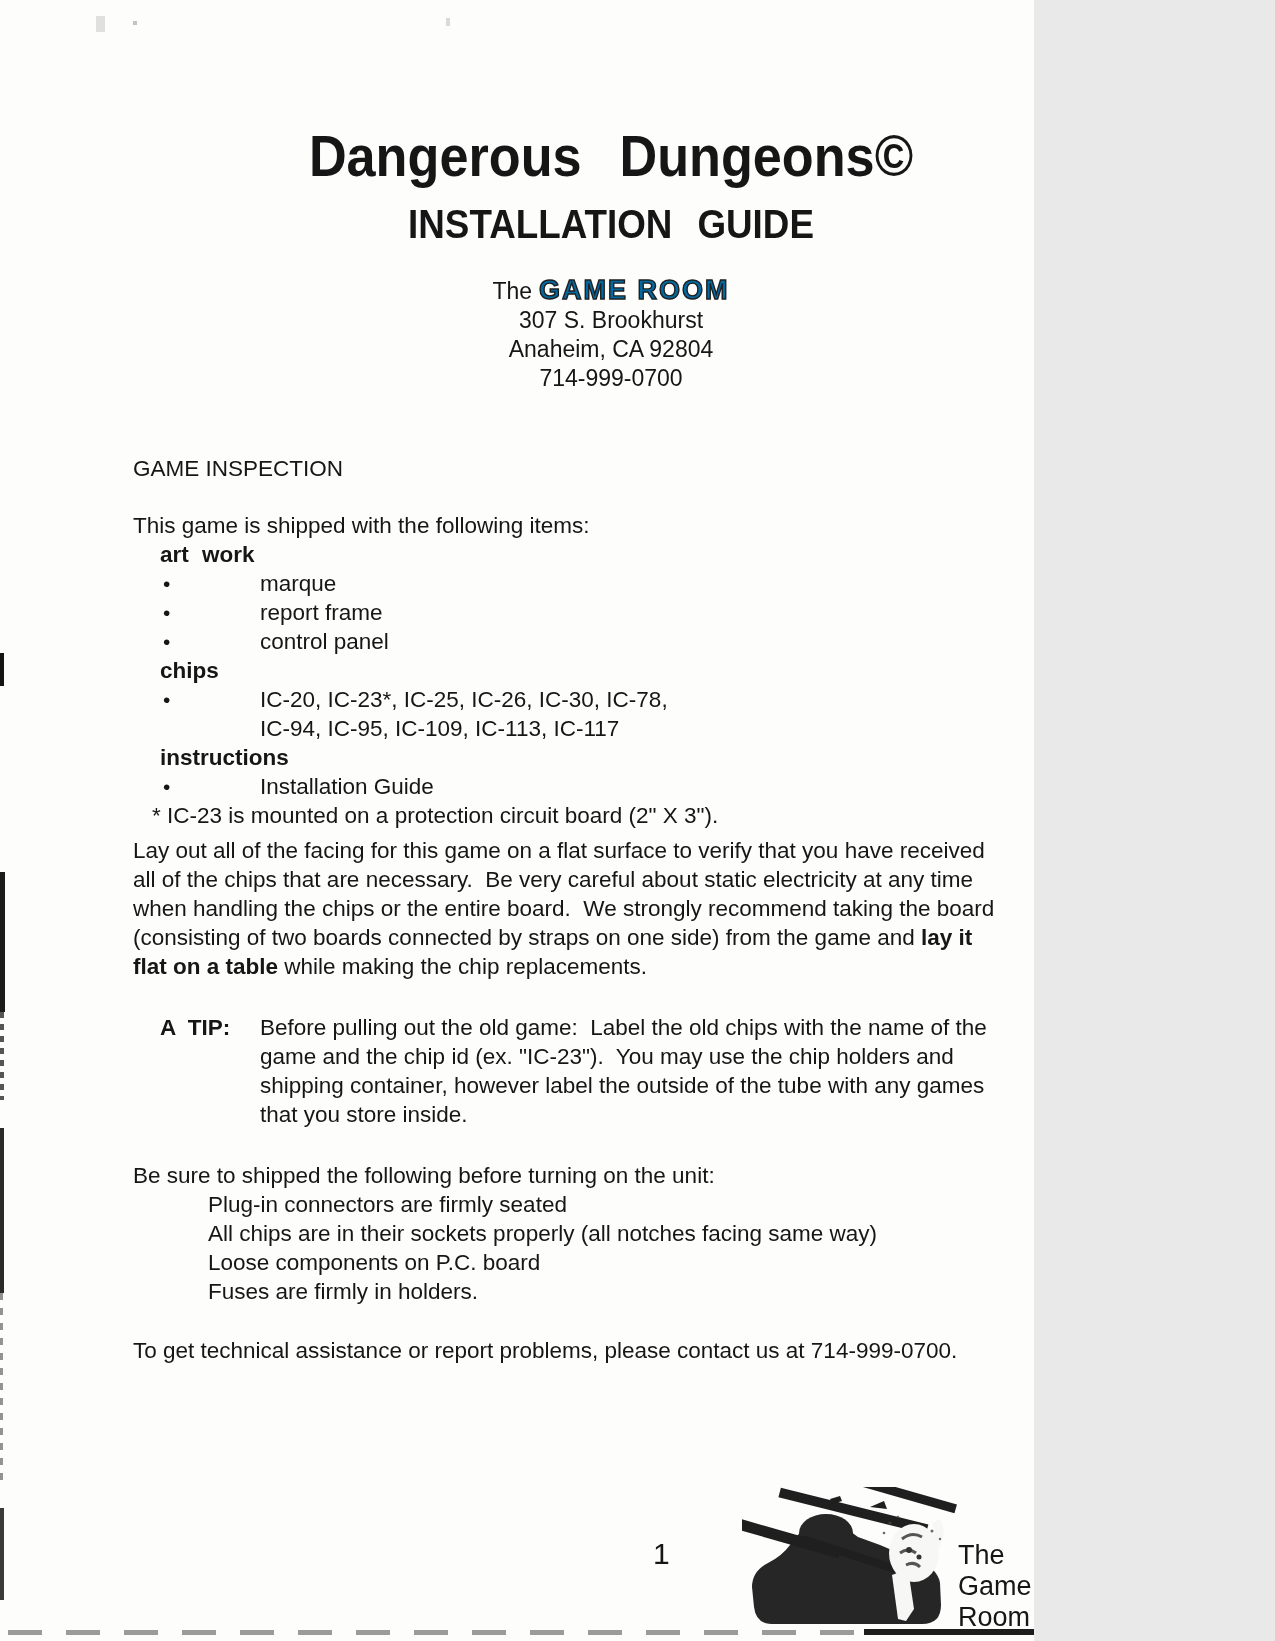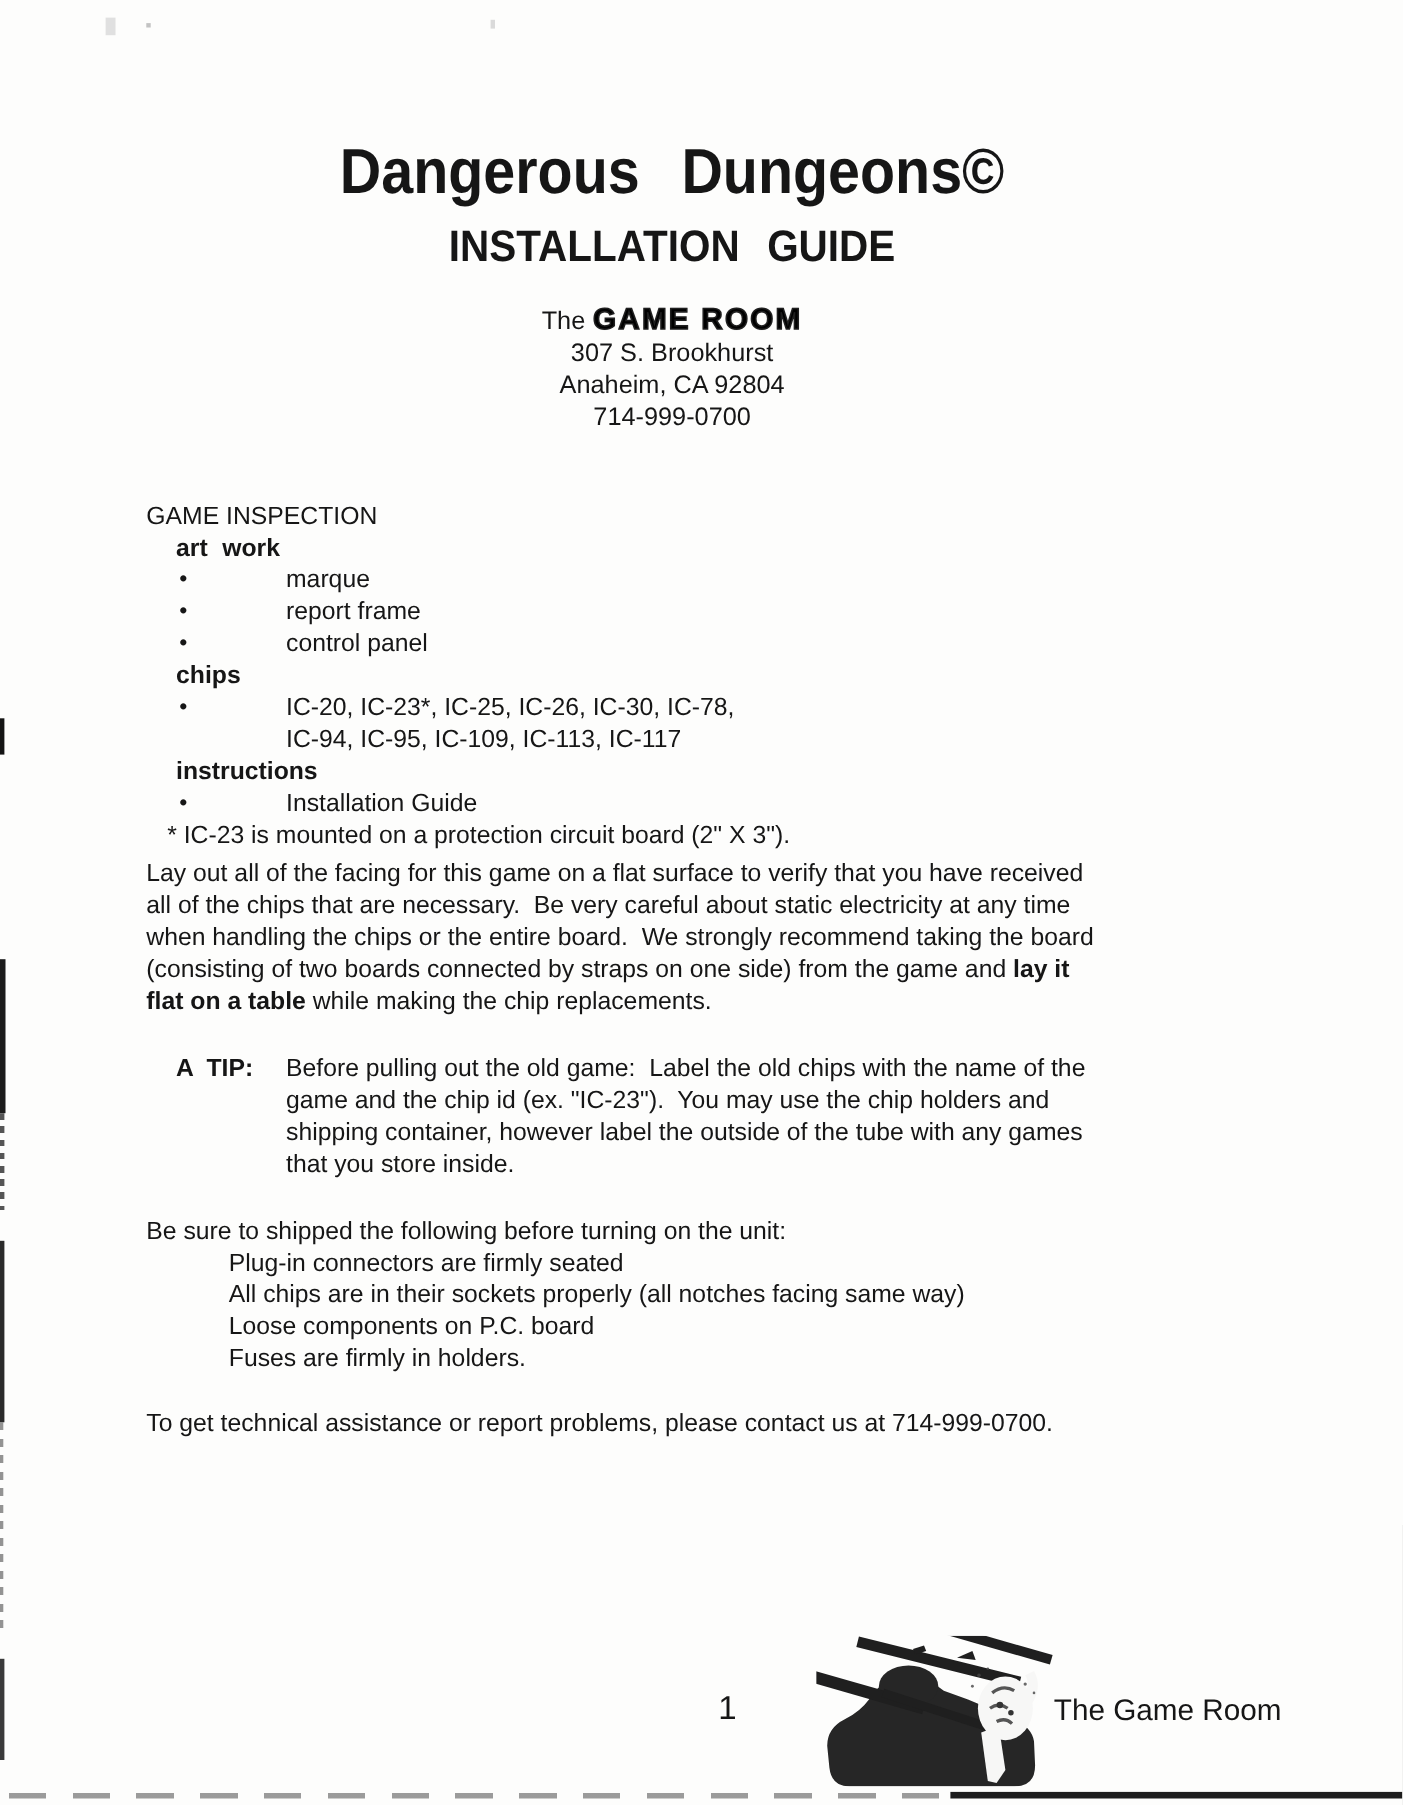--- a/index.html
+++ b/index.html
@@ -1,35 +1,35 @@
 <!DOCTYPE html>
 <html><head>
 <meta charset="utf-8">
 <style>
   html,body { margin:0; padding:0; background:#e9e9e9; }
   .page {
-    position:relative; width:1275px; height:1641px;
+    position:relative; width:1034px; height:1641px;
     background:#fdfdfc; overflow:hidden;
     font-family:"Liberation Sans", sans-serif; color:#161616;
   }
   
   .header { position:absolute; top:126px; left:36px; width:1150px; text-align:center; }
   .doc-title {
     display:block; font-size:58px; font-weight:bold; line-height:60px;
     word-spacing:26px; transform:scaleX(0.90); transform-origin:50% 50%;
   }
   .doc-subtitle {
     display:block; margin-top:16px; font-size:40px; font-weight:bold; line-height:44px;
     word-spacing:16px; transform:scaleX(0.92); transform-origin:50% 50%;
   }
   .address { margin-top:30px; font-size:23px; line-height:29px; }
   .company-line { white-space:pre; }
   .company-name {
     font-size:27px; font-weight:bold; letter-spacing:2px; margin-left:7px;
-    color:#000000; -webkit-text-stroke:1.4px #1f1f1f; text-shadow:0 0 1px #3a3a3a;
+    color:#0369a1; -webkit-text-stroke:1.4px #1f1f1f; text-shadow:0 0 1px #3a3a3a;
   }
   
   .main { position:absolute; left:133px; top:454px; width:970px; font-size:22.5px; line-height:29px; }
   .tline { white-space:pre; }
   .intro { margin-top:28px; }
   .group-label { padding-left:27px; font-weight:bold; word-spacing:7px; }
   .bullet-row { padding-left:30px; display:flex; }
   .bullet { width:97px; flex:none; font-size:21px; }
   .cont-line { padding-left:127px; }
   .footnote { padding-left:19px; white-space:pre; }
@@ -76,20 +76,21 @@
       <div>307 S. Brookhurst</div>
       <div>Anaheim, CA 92804</div>
       <div>714-999-0700</div>
     </div>
   </div>
 
   <div class="main">
 
     <div class="section-heading">GAME INSPECTION</div>
 
+    <div class="intro">This game is shipped with the following items:</div>
 
     <div class="group">
       <div class="group-label">art work</div>
       <div class="bullet-row">
         <span class="bullet">•</span>
         <span>marque</span>
       </div>
       <div class="bullet-row">
         <span class="bullet">•</span>
         <span>report frame</span>

